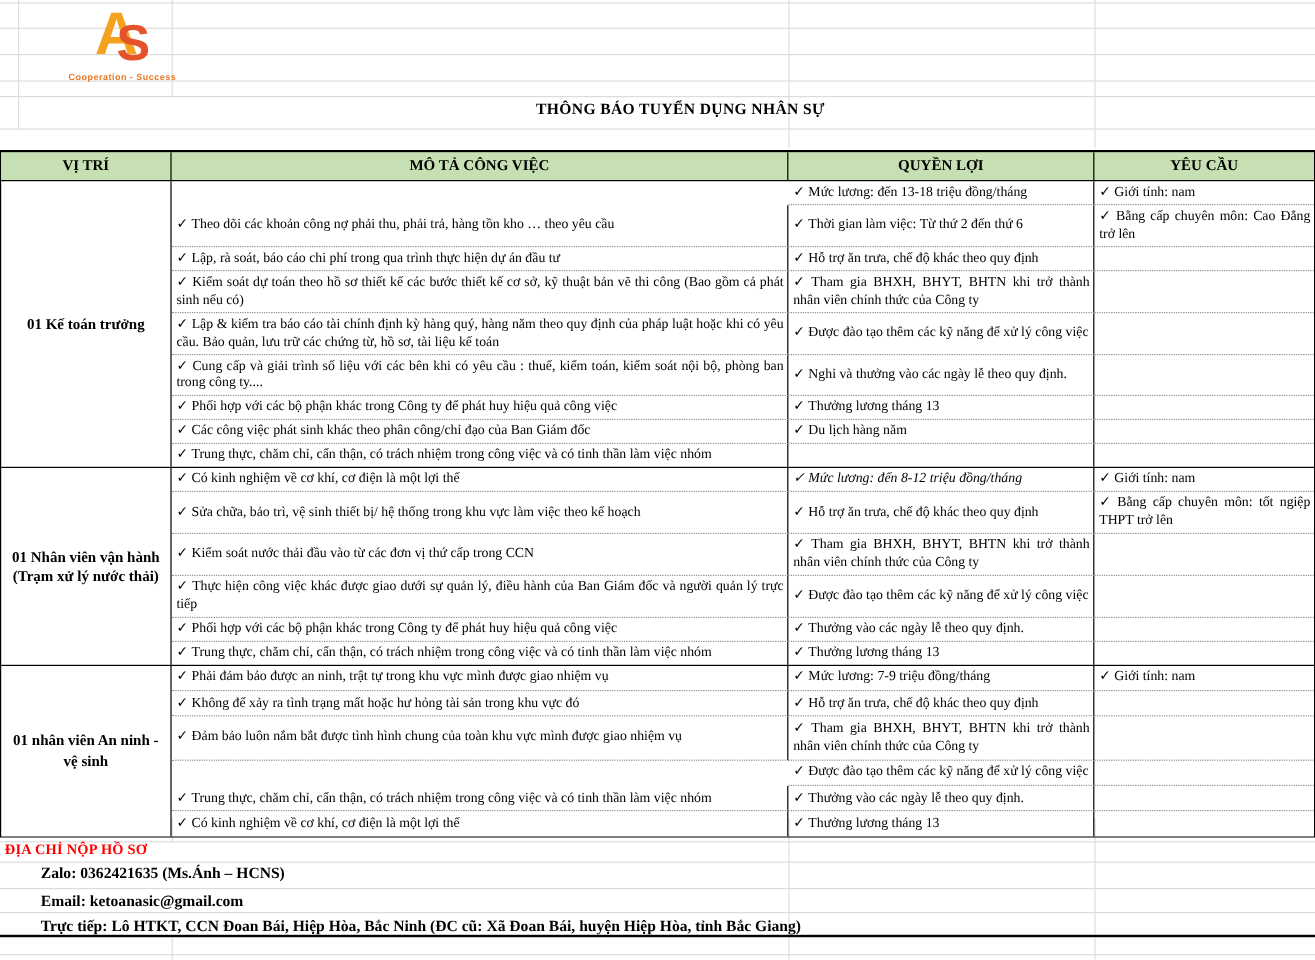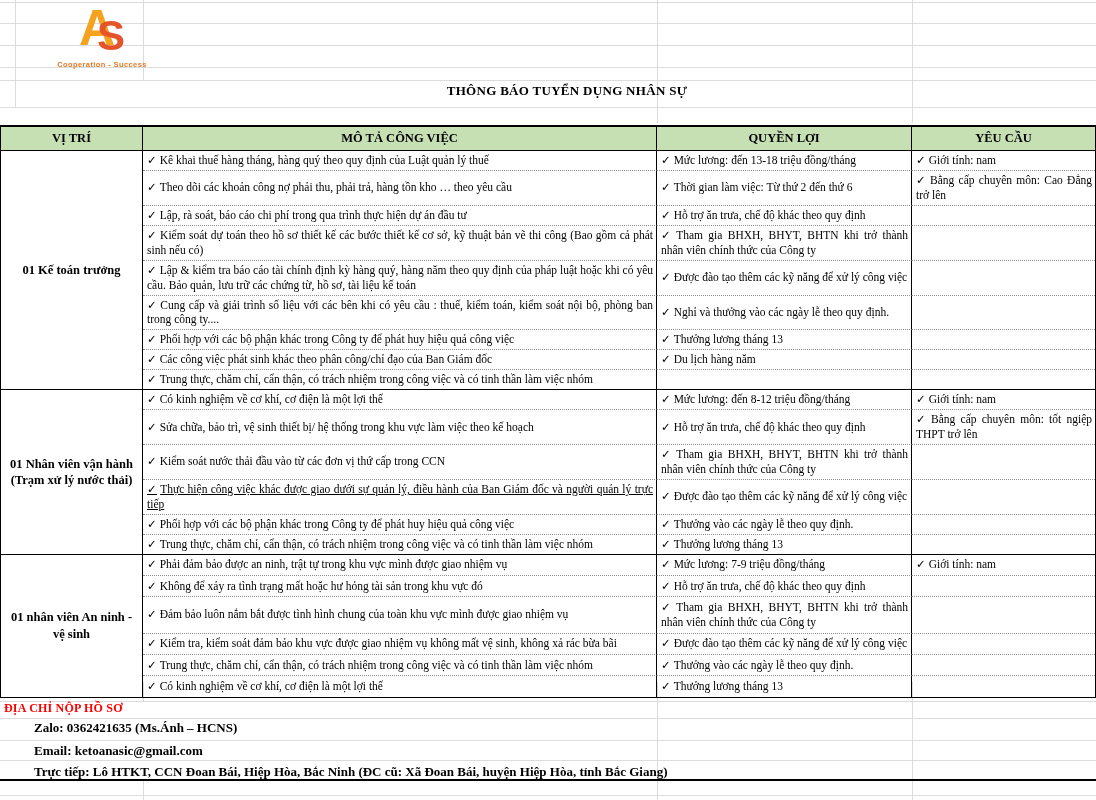--- a/index.html
+++ b/index.html
@@ -103,23 +103,20 @@
       <div class="th">VỊ TRÍ</div>
       <div class="th">MÔ TẢ CÔNG VIỆC</div>
       <div class="th">QUYỀN LỢI</div>
       <div class="th">YÊU CẦU</div>
     </div>
     <div>
         <div class="section">
           <div class="cell pos-cell" style="grid-area: 1 / 1 / 10;">
             <div class="cell-inner"><span>01 Kế toán trưởng</span></div>
           </div>
-          <div class="cell desc-cell" style="grid-area: 1 / 2;">
-            <div class="cell-inner"><span class="check">✓</span><span>Kê khai thuế hàng tháng, hàng quý theo quy định của Luật quản lý thuế</span></div>
-          </div>
           <div class="cell benefit-cell" style="grid-area: 1 / 3;">
             <div class="cell-inner"><span class="check">✓</span><span>Mức lương: đến 13-18 triệu đồng/tháng</span></div>
           </div>
           <div class="cell req-cell" style="grid-area: 1 / 4;">
             <div class="cell-inner"><span class="check">✓</span><span>Giới tính: nam</span></div>
           </div>
           <div class="cell desc-cell" style="grid-area: 2 / 2;">
             <div class="cell-inner"><span class="check">✓</span><span>Theo dõi các khoản công nợ phải thu, phải trả, hàng tồn kho … theo yêu cầu</span></div>
           </div>
           <div class="cell benefit-cell" style="grid-area: 2 / 3;">
@@ -192,21 +189,21 @@
             <div class="cell-inner"></div>
           </div>
         </div>
         <div class="section">
           <div class="cell pos-cell" style="grid-area: 1 / 1 / 7;">
             <div class="cell-inner"><span>01 Nhân viên vận hành (Trạm xử lý nước thải)</span></div>
           </div>
           <div class="cell desc-cell" style="grid-area: 1 / 2;">
             <div class="cell-inner"><span class="check">✓</span><span>Có kinh nghiệm về cơ khí, cơ điện là một lợi thế</span></div>
           </div>
-          <div class="cell benefit-cell" style="grid-area: 1 / 3;">
+          <div class="cell benefit-cell" style="grid-area: 1 / 3; font-style: italic;">
             <div class="cell-inner"><span class="check">✓</span><span>Mức lương: đến 8-12 triệu đồng/tháng</span></div>
           </div>
           <div class="cell req-cell" style="grid-area: 1 / 4;">
             <div class="cell-inner"><span class="check">✓</span><span>Giới tính: nam</span></div>
           </div>
           <div class="cell desc-cell" style="grid-area: 2 / 2;">
             <div class="cell-inner"><span class="check">✓</span><span>Sửa chữa, bảo trì, vệ sinh thiết bị/ hệ thống trong khu vực làm việc theo kế hoạch</span></div>
           </div>
           <div class="cell benefit-cell" style="grid-area: 2 / 3;">
             <div class="cell-inner"><span class="check">✓</span><span>Hỗ trợ ăn trưa, chế độ khác theo quy định</span></div>
@@ -216,21 +213,21 @@
           </div>
           <div class="cell desc-cell" style="grid-area: 3 / 2;">
             <div class="cell-inner"><span class="check">✓</span><span>Kiểm soát nước thải đầu vào từ các đơn vị thứ cấp trong CCN</span></div>
           </div>
           <div class="cell benefit-cell" style="grid-area: 3 / 3;">
             <div class="cell-inner"><span class="check">✓</span><span>Tham gia BHXH, BHYT, BHTN khi trở thành nhân viên chính thức của Công ty</span></div>
           </div>
           <div class="cell req-cell" style="grid-area: 3 / 4;">
             <div class="cell-inner"></div>
           </div>
-          <div class="cell desc-cell" style="grid-area: 4 / 2; text-decoration: underline;">
+          <div class="cell desc-cell" style="grid-area: 4 / 2;">
             <div class="cell-inner"><span class="check">✓</span><span>Thực hiện công việc khác được giao dưới sự quản lý, điều hành của Ban Giám đốc và người quản lý trực tiếp</span></div>
           </div>
           <div class="cell benefit-cell" style="grid-area: 4 / 3;">
             <div class="cell-inner"><span class="check">✓</span><span>Được đào tạo thêm các kỹ năng để xử lý công việc</span></div>
           </div>
           <div class="cell req-cell" style="grid-area: 4 / 4;">
             <div class="cell-inner"></div>
           </div>
           <div class="cell desc-cell" style="grid-area: 5 / 2;">
             <div class="cell-inner"><span class="check">✓</span><span>Phối hợp với các bộ phận khác trong Công ty để phát huy hiệu quả công việc</span></div>
@@ -274,23 +271,20 @@
             <div class="cell-inner"></div>
           </div>
           <div class="cell desc-cell" style="grid-area: 3 / 2;">
             <div class="cell-inner"><span class="check">✓</span><span>Đảm bảo luôn nắm bắt được tình hình chung của toàn khu vực mình được giao nhiệm vụ</span></div>
           </div>
           <div class="cell benefit-cell" style="grid-area: 3 / 3;">
             <div class="cell-inner"><span class="check">✓</span><span>Tham gia BHXH, BHYT, BHTN khi trở thành nhân viên chính thức của Công ty</span></div>
           </div>
           <div class="cell req-cell" style="grid-area: 3 / 4;">
             <div class="cell-inner"></div>
-          </div>
-          <div class="cell desc-cell" style="grid-area: 4 / 2;">
-            <div class="cell-inner"><span class="check">✓</span><span>Kiểm tra, kiểm soát đảm bảo khu vực được giao nhiệm vụ không mất vệ sinh, không xả rác bừa bãi</span></div>
           </div>
           <div class="cell benefit-cell" style="grid-area: 4 / 3;">
             <div class="cell-inner"><span class="check">✓</span><span>Được đào tạo thêm các kỹ năng để xử lý công việc</span></div>
           </div>
           <div class="cell req-cell" style="grid-area: 4 / 4;">
             <div class="cell-inner"></div>
           </div>
           <div class="cell desc-cell" style="grid-area: 5 / 2;">
             <div class="cell-inner"><span class="check">✓</span><span>Trung thực, chăm chỉ, cẩn thận, có trách nhiệm trong công việc và có tinh thần làm việc nhóm</span></div>
           </div>

